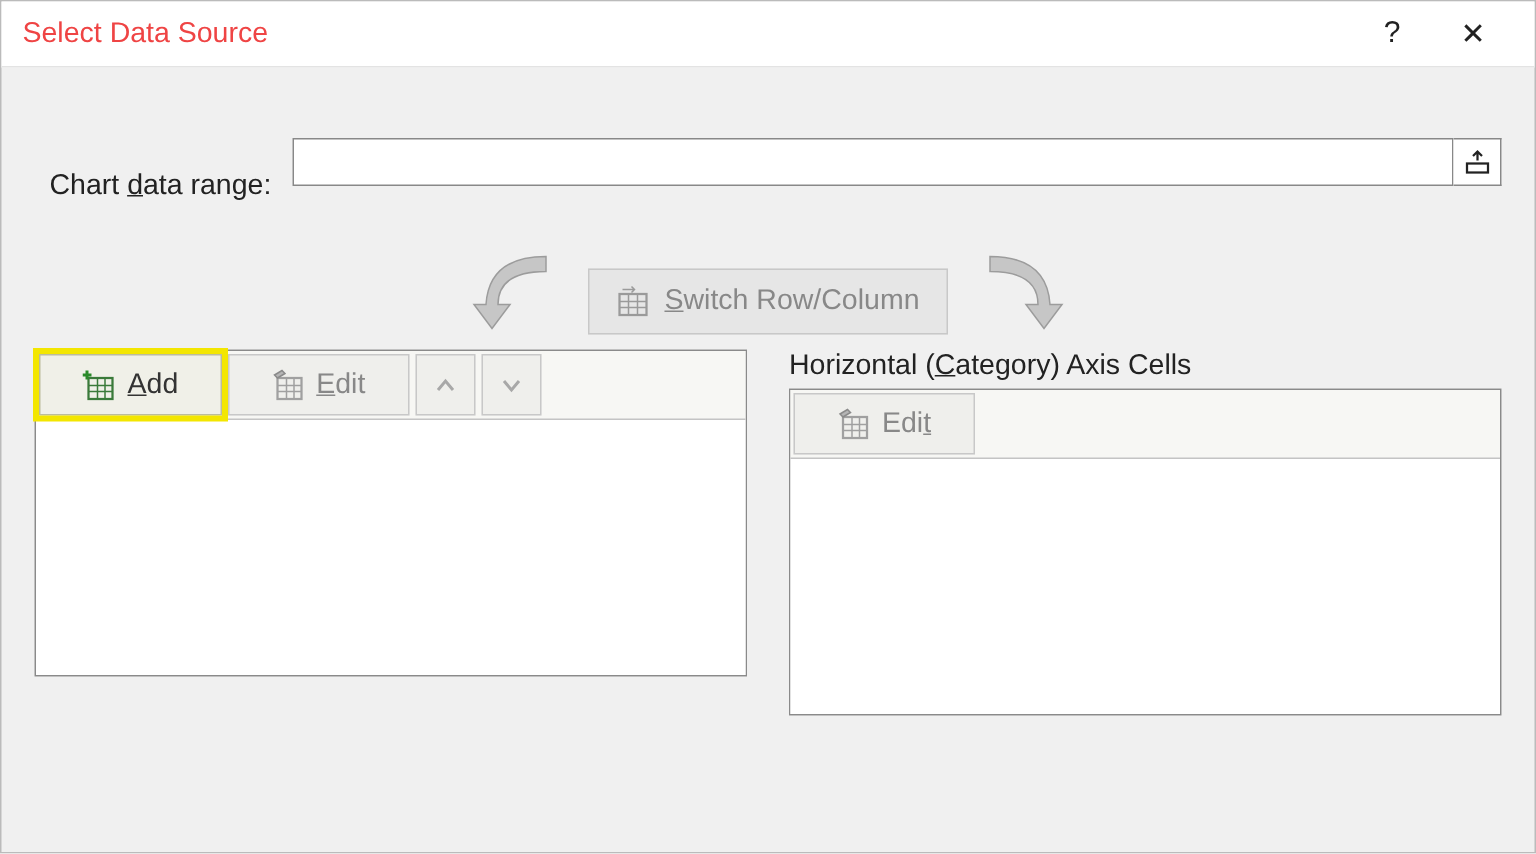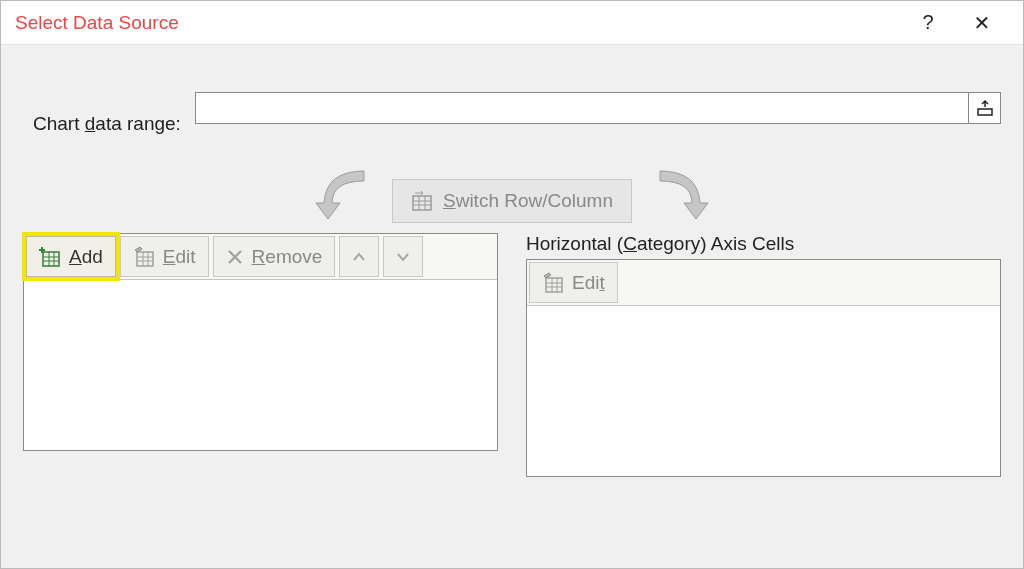--- a/index.html
+++ b/index.html
@@ -132,21 +132,21 @@
       display: flex;
       align-items: stretch;
       border-bottom: 1px solid #c4c4c4;
       background: #f7f7f4;
       height: 46px;
     }
     .tbtn {
       display: flex;
       align-items: center;
       gap: 8px;
-      padding: 0 12px;
+      padding: 0 28px;
       border: 1px solid #c8c8c8;
       margin: 2px;
       background: #efefec;
       color: #888;
       font-size: 19px;
       justify-content: flex-end;
     }
     .tbtn.enabled {
       color: #333;
       background: #f0f0e8;
@@ -279,28 +279,20 @@
                     <rect x="4" y="6" width="16" height="14" fill="none" stroke="#a0a0a0" stroke-width="1.5"></rect>
                     <line x1="4" y1="11" x2="20" y2="11" stroke="#a0a0a0"></line>
                     <line x1="4" y1="15" x2="20" y2="15" stroke="#a0a0a0"></line>
                     <line x1="10" y1="6" x2="10" y2="20" stroke="#a0a0a0"></line>
                     <line x1="15" y1="6" x2="15" y2="20" stroke="#a0a0a0"></line>
                     <path d="M 2 4 l 5 -3 l 2 2 l -5 3 z" fill="#b5b5b5" stroke="#8a8a8a"></path>
                   </svg>
               </span>
               <span><span class="ul">E</span><span>dit</span></span>
             </div>
-            <div class="tbtn">
-              <span class="icn">
-                <svg width="18" height="18" viewBox="0 0 18 18">
-                    <path d="M 3 3 L 15 15 M 15 3 L 3 15" stroke="#a0a0a0" stroke-width="2.2"></path>
-                  </svg>
-              </span>
-              <span><span class="ul">R</span><span>emove</span></span>
-            </div>
             <div class="tbtn arrowbtn">
               <span class="icn">
                 <svg width="16" height="16" viewBox="0 0 16 16">
                     <path d="M 3 11 L 8 5 L 13 11" fill="none" stroke="#a8a8a8" stroke-width="2"></path>
                   </svg>
               </span>
             </div>
             <div class="tbtn arrowbtn">
               <span class="icn">
                 <svg width="16" height="16" viewBox="0 0 16 16">

